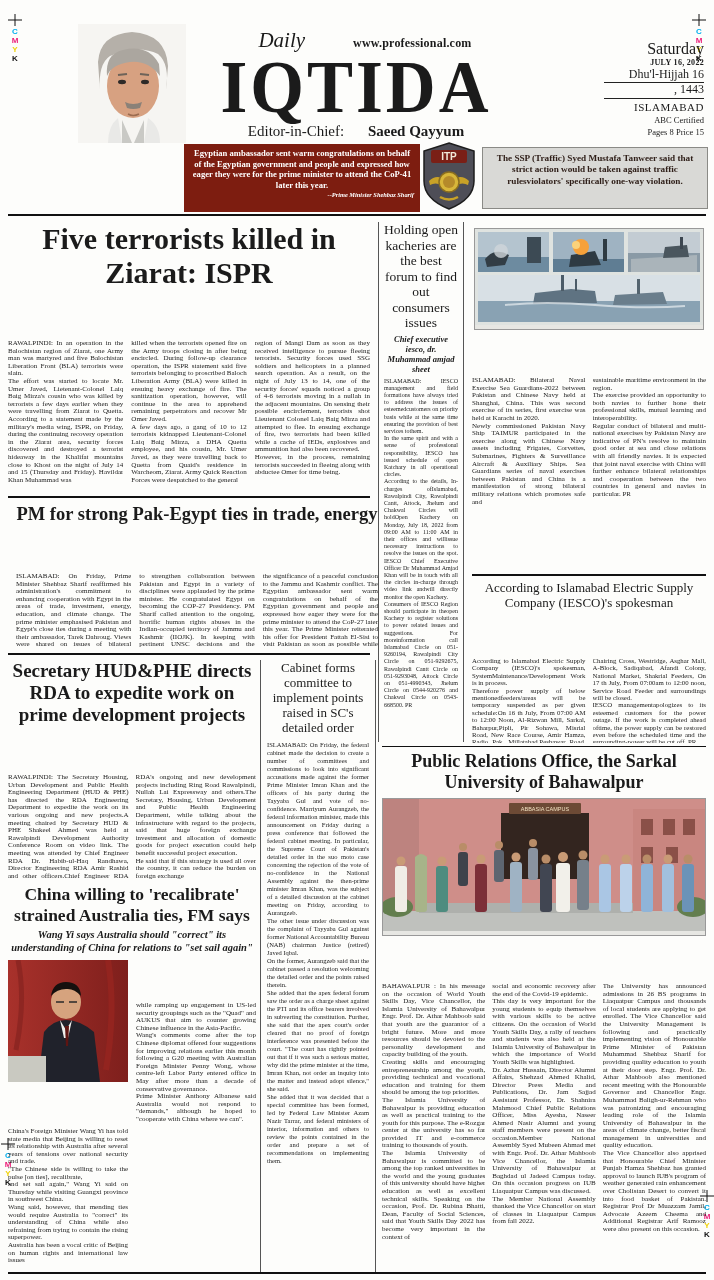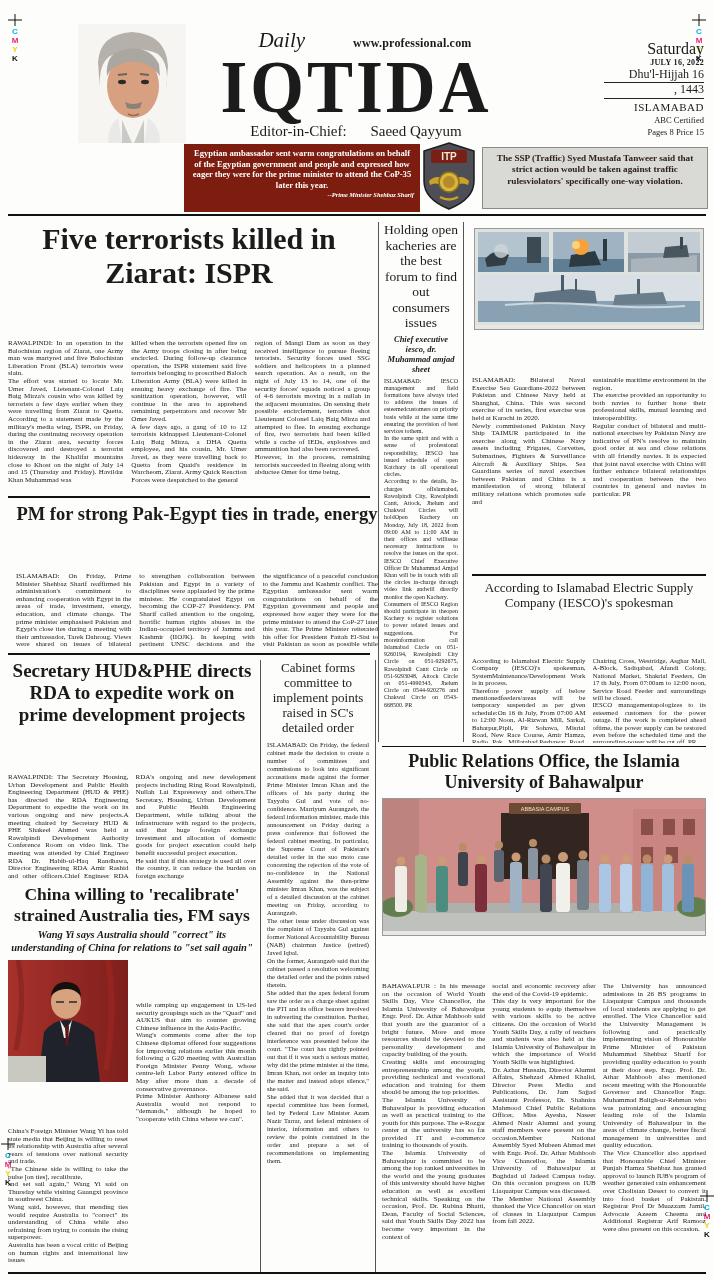--- a/index.html
+++ b/index.html
@@ -12,21 +12,21 @@
            font:bold 8px "Liberation Sans",sans-serif;}
   .regmark svg{display:block;margin-bottom:1px;}
   .rc{color:#00aeef}.rm{color:#ec1e79}.ry{color:#f0d20a}.rk{color:#111}
 
   
   .daily{font-style:italic;font-size:21px;}
   .website{font-weight:bold;font-size:12px;letter-spacing:.2px;}
   .mast-title{font-weight:bold;font-size:69px;letter-spacing:3px;line-height:64px;
               transform:scaleY(1.08);transform-origin:top;}
   .editor-line{font-size:15px;}
-  .editor-line b{font-weight:normal;margin-left:20px;}
+  .editor-line b{font-weight:bold;margin-left:20px;}
   .dateblock{text-align:right;line-height:1.15;}
   .db-day{font-size:16px;}
   .db-date{font-size:8px;font-weight:bold;letter-spacing:.3px;}
   .db-hijri{font-size:12px;border-bottom:1px solid #222;padding-bottom:1px;}
   .db-city{font-size:11px;letter-spacing:.5px;margin-top:2px;}
   .db-small{font-size:8.5px;margin-top:2px;}
 
   
   .redbox{background:#7d1d10;color:#fff;padding:4px 6px 2px 6px;}
   .redbox .q{font-size:8.6px;font-weight:bold;text-align:center;line-height:10.6px;}
@@ -136,21 +136,21 @@
     <div class="db-day">Saturday</div>
     <div class="db-date">JULY 16, 2022</div>
     <div class="db-hijri">Dhu'l-Hijjah 16</div>
     <div class="db-hijri">, 1443</div>
     <div class="db-city">ISLAMABAD</div>
     <div class="db-small">ABC Certified</div>
     <div class="db-small">Pages 8   Price 15</div>
   </div>
 
   <div class="abs redbox" style="left:184px;top:144px;width:224px;height:62px;">
-    <div class="q">Egyptian ambassador sent warm congratulations on behalf of the Egyptian government and people and expressed how eager they were for the prime minister to attend the CoP-35 later this year.</div>
+    <div class="q">Egyptian ambassador sent warm congratulations on behalf of the Egyptian government and people and expressed how eager they were for the prime minister to attend the CoP-41 later this year.</div>
     <div class="attr">--Prime Minister Shehbaz Sharif</div>
   </div>
 
   <div class="abs" style="left:422px;top:141px;">
     <svg width="54" height="70" viewBox="0 0 54 70">
       <path d="M27 2 L52 10 L52 40 Q52 58 27 68 Q2 58 2 40 L2 10 Z" fill="#4e4e57" stroke="#1d1d1d" stroke-width="1.5"></path>
       <rect x="9" y="9" width="36" height="13" rx="2" fill="#7a1f16"></rect>
       <text x="27" y="19" text-anchor="middle" font-family="Liberation Sans,sans-serif" font-weight="bold" font-size="10" fill="#f2e9d8">ITP</text>
       <path d="M7 40 Q14 33 22 38 L20 44 Q13 41 8 44 Z" fill="#c9a227"></path>
       <path d="M47 40 Q40 33 32 38 L34 44 Q41 41 46 44 Z" fill="#c9a227"></path>
@@ -268,21 +268,21 @@
     <div class="hl-thin" style="font-size:13px;line-height:15px;">According to Islamabad Electric Supply Company (IESCO)'s spokesman</div>
     <div class="cols" style="margin-top:5px;height:128px;gap:7px;">
       <div class="bcol" style="font-size:6.8px;line-height:7.4px;">According to Islamabad Electric Supply Company (IESCO)'s spokesman, SystemMaintenance/Development Work is in process.
 Therefore power supply of below mentionedfeeders/areas will be temporary suspended as per given schedule:On 16 th July, From 07:00 AM to 12:00 Noon, Al-Rizwan Mill, Sarkal, Baharpur,Pipli, Pir Sohawa, Misrial Road, New Race Course, Amir Hamza, Radio Pak, Millatabad,Peshawar Road, Range Road, Dhoke Choudrian,</div>
       <div class="bcol" style="font-size:6.8px;line-height:7.4px;">Chairing Cross, Westridge, Asghar Mall, A-Block, Sadiqabad, Afandi Colony, National Market, Shakrial Feeders, On 17 th July, From 07:00am to 12:00 noon, Service Road Feeder and surroundings will be closed.
 IESCO managementapologizes to its esteemed customers for the power outage. If the work is completed ahead oftime, the power supply can be restored even before the scheduled time and the surrounding-power will be cut off. PR</div>
     </div>
   </div>
 
   <div class="abs" style="left:382px;top:746px;width:324px;border-top:1.5px solid #111;padding-top:4px;">
-    <div class="hl hl-pr">Public Relations Office, the Islamia University of Bahawalpur</div>
+    <div class="hl hl-pr">Public Relations Office, the Sarkal University of Bahawalpur</div>
     <div class="photo-frame" style="margin:5px 0;">
       <svg width="322" height="132" viewBox="0 0 322 132">
         <rect width="322" height="132" fill="#cf8e89"></rect>
         <rect x="0" y="0" width="36" height="132" fill="#bd837f"></rect>
         <rect x="250" y="10" width="72" height="110" fill="#c98680"></rect>
         <rect x="258" y="20" width="12" height="16" fill="#8a5048"></rect>
           <rect x="280" y="20" width="12" height="16" fill="#8a5048"></rect>
           <rect x="300" y="20" width="12" height="16" fill="#8a5048"></rect>
         <rect x="258" y="48" width="12" height="16" fill="#8a5048"></rect>
           <rect x="283" y="48" width="12" height="16" fill="#8a5048"></rect>

